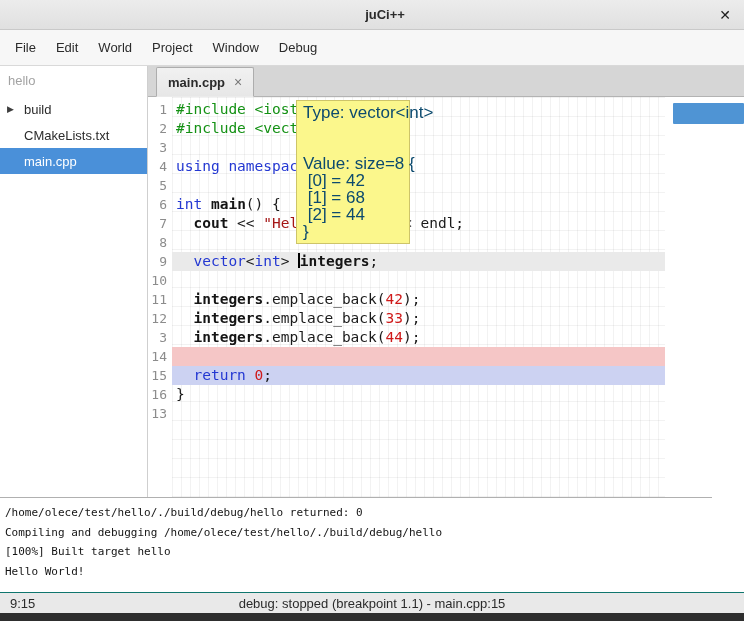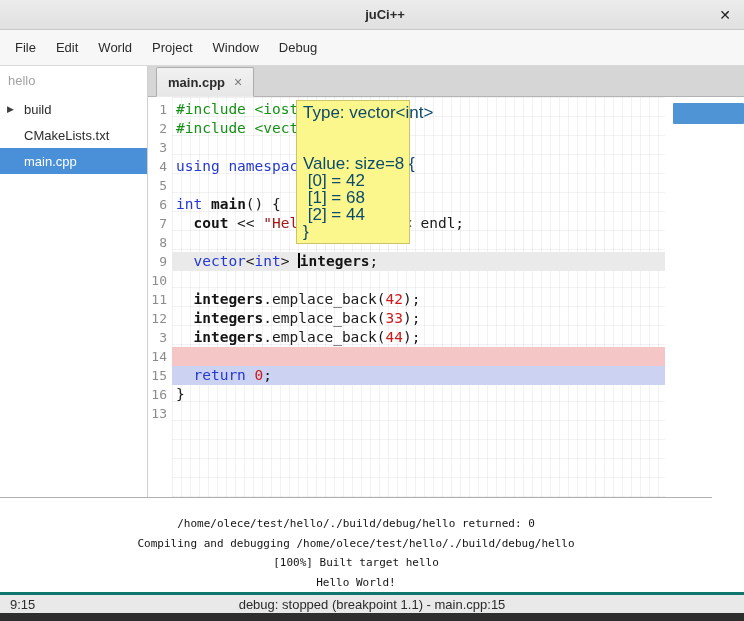--- a/index.html
+++ b/index.html
@@ -60,27 +60,27 @@
              background:var(--scroll-thumb,#4f94d4);}
 
   
   .tooltip{position:absolute;left:296px;top:100px;width:114px;box-sizing:border-box;z-index:5;
            background:var(--tooltip-bg,#fbf78c);border:1px solid #cdc469;padding:3px 6px;
            font-size:17px;color:#0c4a6e;}
   .tt-line{height:17px;line-height:17px;white-space:pre;}
 
   
   .output-panel{position:absolute;top:497px;left:0;width:712px;height:95px;box-sizing:border-box;
-                border-top:1px solid #b0b0b0;background:#fff;padding:16px 5px;
-                font-family:"DejaVu Sans Mono",monospace;font-size:11px;color:#141414;text-align:center;}
+                border-top:1px solid #b0b0b0;background:#fff;padding:5px 5px;
+                font-family:"DejaVu Sans Mono",monospace;font-size:11px;color:#141414;}
   .out-line{height:19.5px;line-height:19.5px;white-space:pre;}
 
   
   .statusbar{position:absolute;top:592px;left:0;width:744px;height:21px;box-sizing:border-box;
-             background:#e9e9e9;border-top:3px solid #0f766e;font-size:13px;color:#2b2b2b;}
+             background:#e9e9e9;border-top:1px solid #0f766e;font-size:13px;color:#2b2b2b;}
   .status-left{position:absolute;left:10px;top:50%;transform:translateY(-50%);}
   .status-center{position:absolute;left:50%;top:50%;transform:translate(-50%,-50%);white-space:nowrap;}
 
   .bottom-strip{position:absolute;top:613px;left:0;width:744px;height:8px;background:#2e2e2e;}
 </style>
 </head>
 <body>
 
 <div class="window">
 

